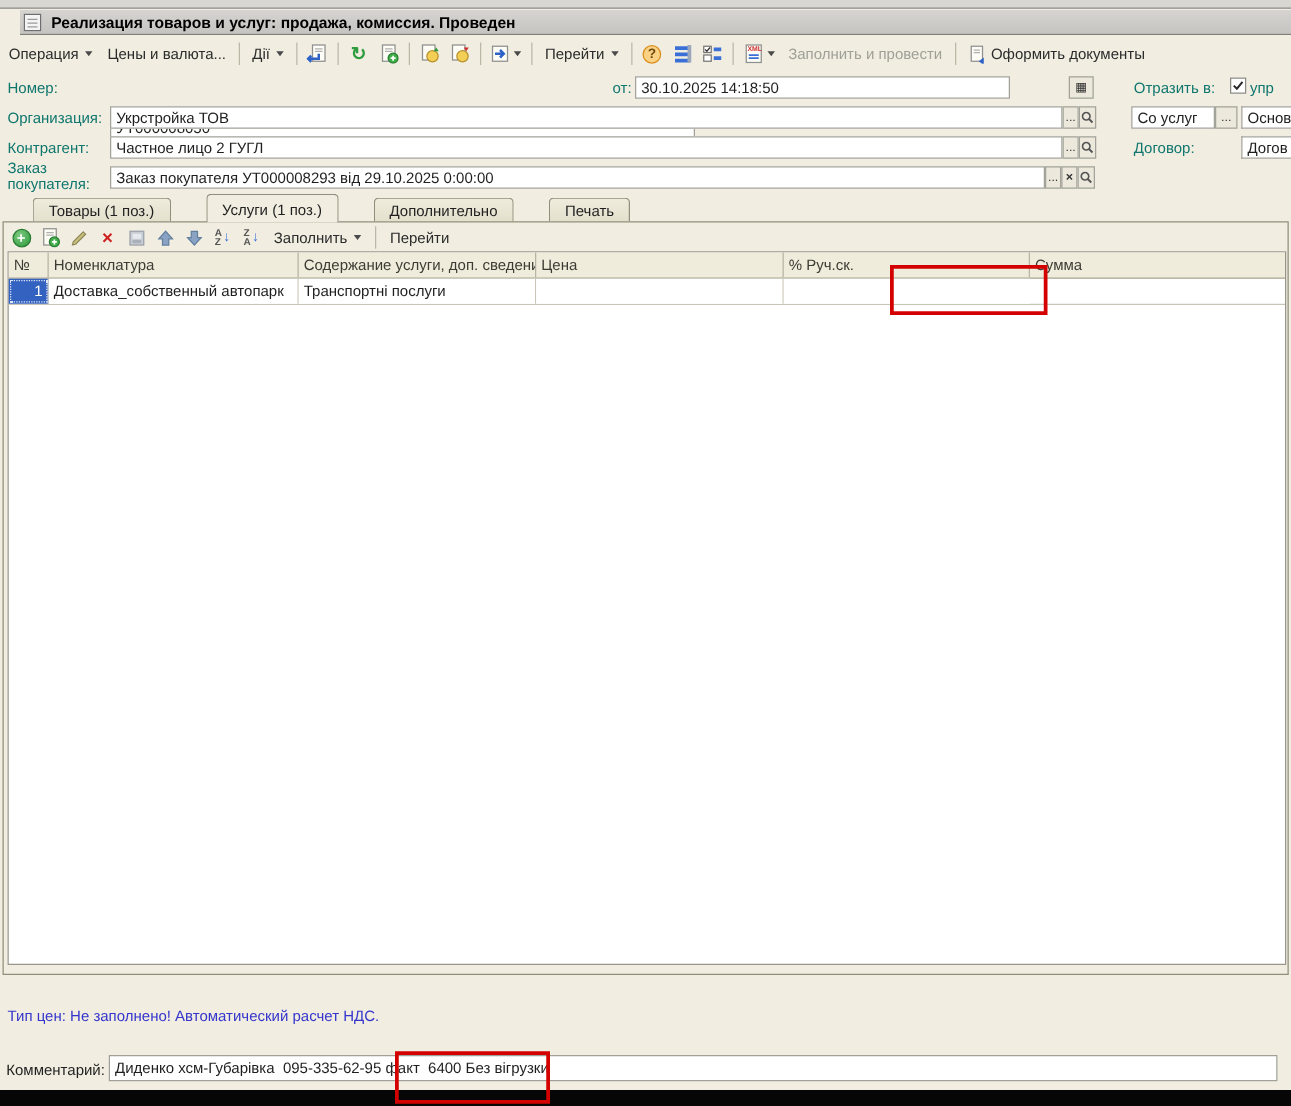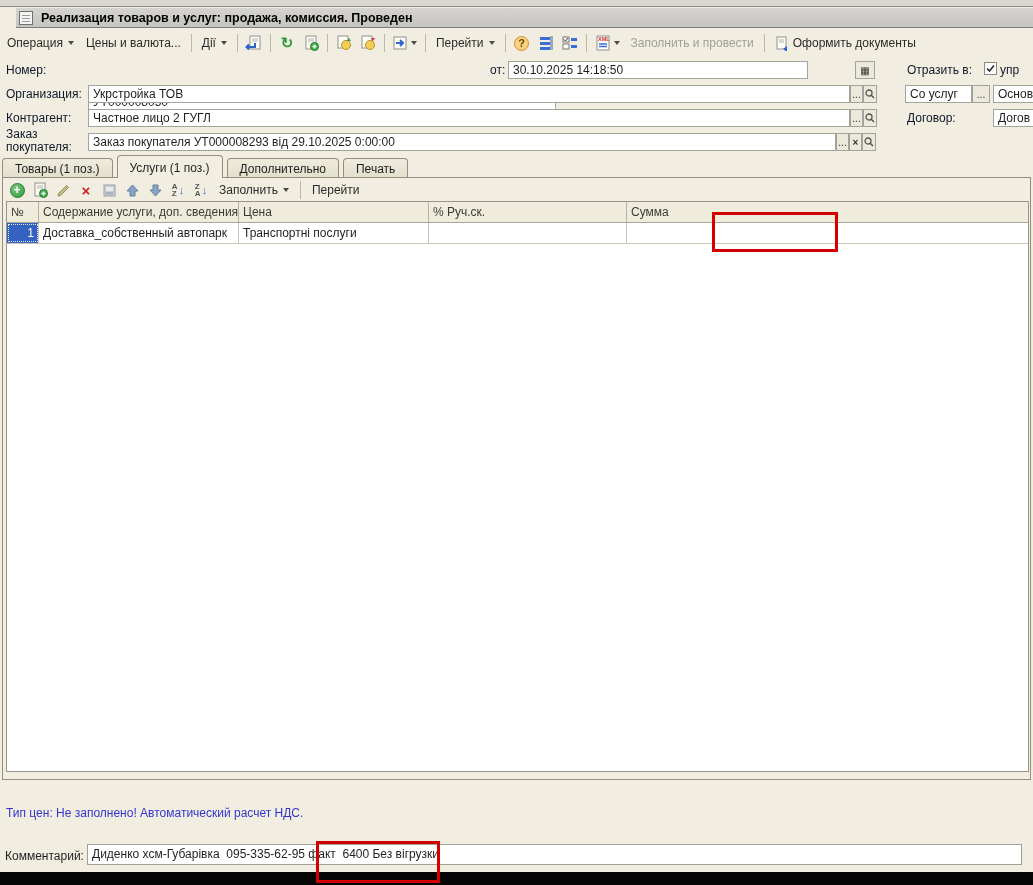--- a/index.html
+++ b/index.html
@@ -28,33 +28,33 @@
   .tbtn.disabled { color:#a0a098; }
   .caret { width:0; height:0; border-left:3px solid transparent; border-right:3px solid transparent;
     border-top:4px solid #4a4a4a; margin-left:2px; }
   .sep { width:1px; height:18px; background:#bcb8a8; margin:0 3px; flex:0 0 1px; }
   .ibtn { width:22px; height:22px; display:flex; align-items:center; justify-content:center; }
   .glyph-refresh { color:#2f9c3f; font-size:15px; font-weight:bold; }
   .help-circle { width:15px; height:15px; border-radius:50%; background:#fbd284;
     border:1px solid #d98e1f; color:#6b4a10; font-weight:bold; font-size:11px;
     display:flex; align-items:center; justify-content:center; }
   
-  .flabel { position:absolute; color:#0f172a; }
+  .flabel { position:absolute; color:#0f766e; }
   .finput { position:absolute; height:18px; background:#fff; border:1px solid #a3a39b;
     padding:1px 4px; line-height:14px; white-space:nowrap; overflow:hidden; }
   .fbtn { position:absolute; height:18px; background:#ece9dc; border:1px solid #a3a39b;
     display:flex; align-items:center; justify-content:center; font-size:10px; color:#333; }
   .checkbox { position:absolute; width:13px; height:13px; background:#fff;
     border:1px solid #8a8a82; display:flex; align-items:center; justify-content:center; }
   .checkbox svg { display:block; }
   
   .tabs { position:absolute; left:2px; top:155px; height:23px; display:flex; align-items:flex-end; }
   .tab { border:1px solid #928e7b; border-bottom:none; border-radius:4px 4px 0 0;
     background:linear-gradient(#efecdd,#e3dfcc); padding:3px 12px 10px; height:20px;
-    margin-right:4px; position:relative; z-index:1; white-space:nowrap; }
+    margin-right:4px; position:relative; z-index:1; white-space:nowrap;margin-left:24px; }
   .tab.active { background:#f1eee1; height:23px; padding-top:5px; z-index:3; }
   
   .tab-panel { position:absolute; left:2px; top:177px; width:1029px; height:603px;
     border:1px solid #928e7b; background:#f1eee1; z-index:2; }
   .cmdbar { position:absolute; left:2px; top:1px; height:22px; display:flex;
     align-items:center; gap:3px; padding-left:2px; }
   .cmdbar .ibtn { width:20px; height:20px; }
   .addcircle { width:15px; height:15px; border-radius:50%;
     background:radial-gradient(circle at 35% 30%, #7cc97f, #2f9a3c); border:1px solid #277c31;
     color:#fff; font-weight:bold; font-size:12px; line-height:13px; text-align:center; }
@@ -336,20 +336,21 @@
     </div>
     <div class="sep"></div>
     <div class="tbtn">
       <span>Перейти</span>
     </div>
   </div>
 
   <div class="grid">
     <div class="grid-header">
       <div>№</div>
+      <div>Номенклатура</div>
       <div>Содержание услуги, доп. сведения</div>
       <div>Цена</div>
       <div>% Руч.ск.</div>
       <div style="border-right:none;">Сумма</div>
     </div>
     <div class="grid-row">
       <div class="cell-num">1</div>
       <div>Доставка_собственный автопарк</div>
       <div>Транспортні послуги</div>
       <div></div>

